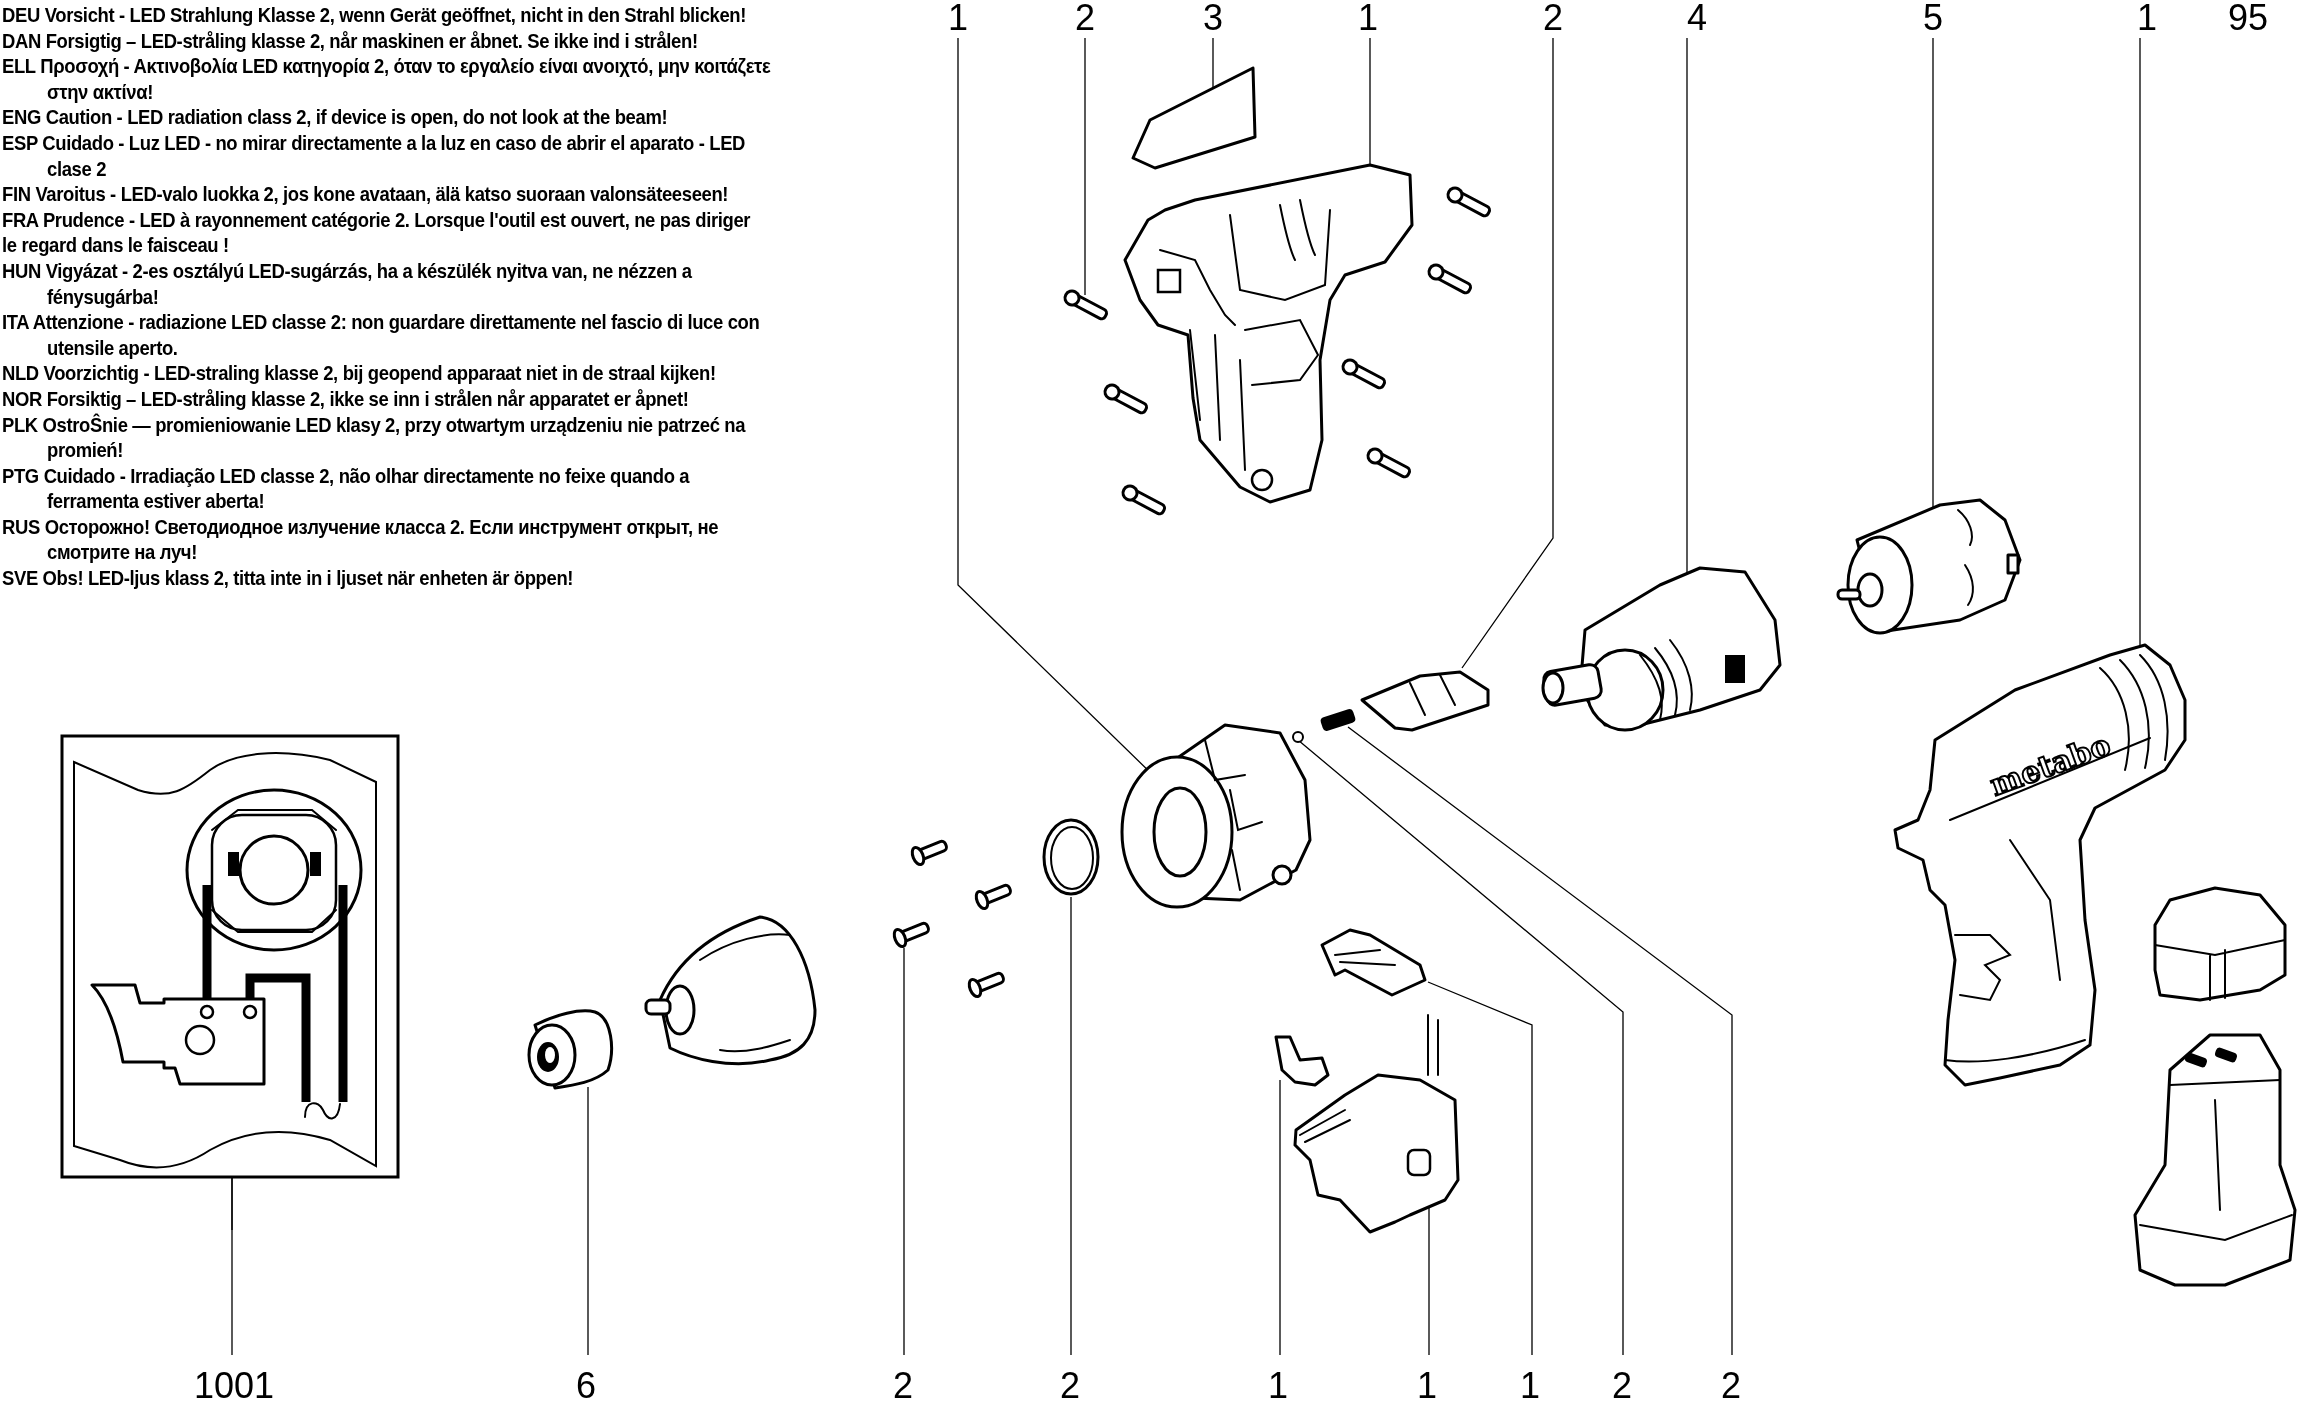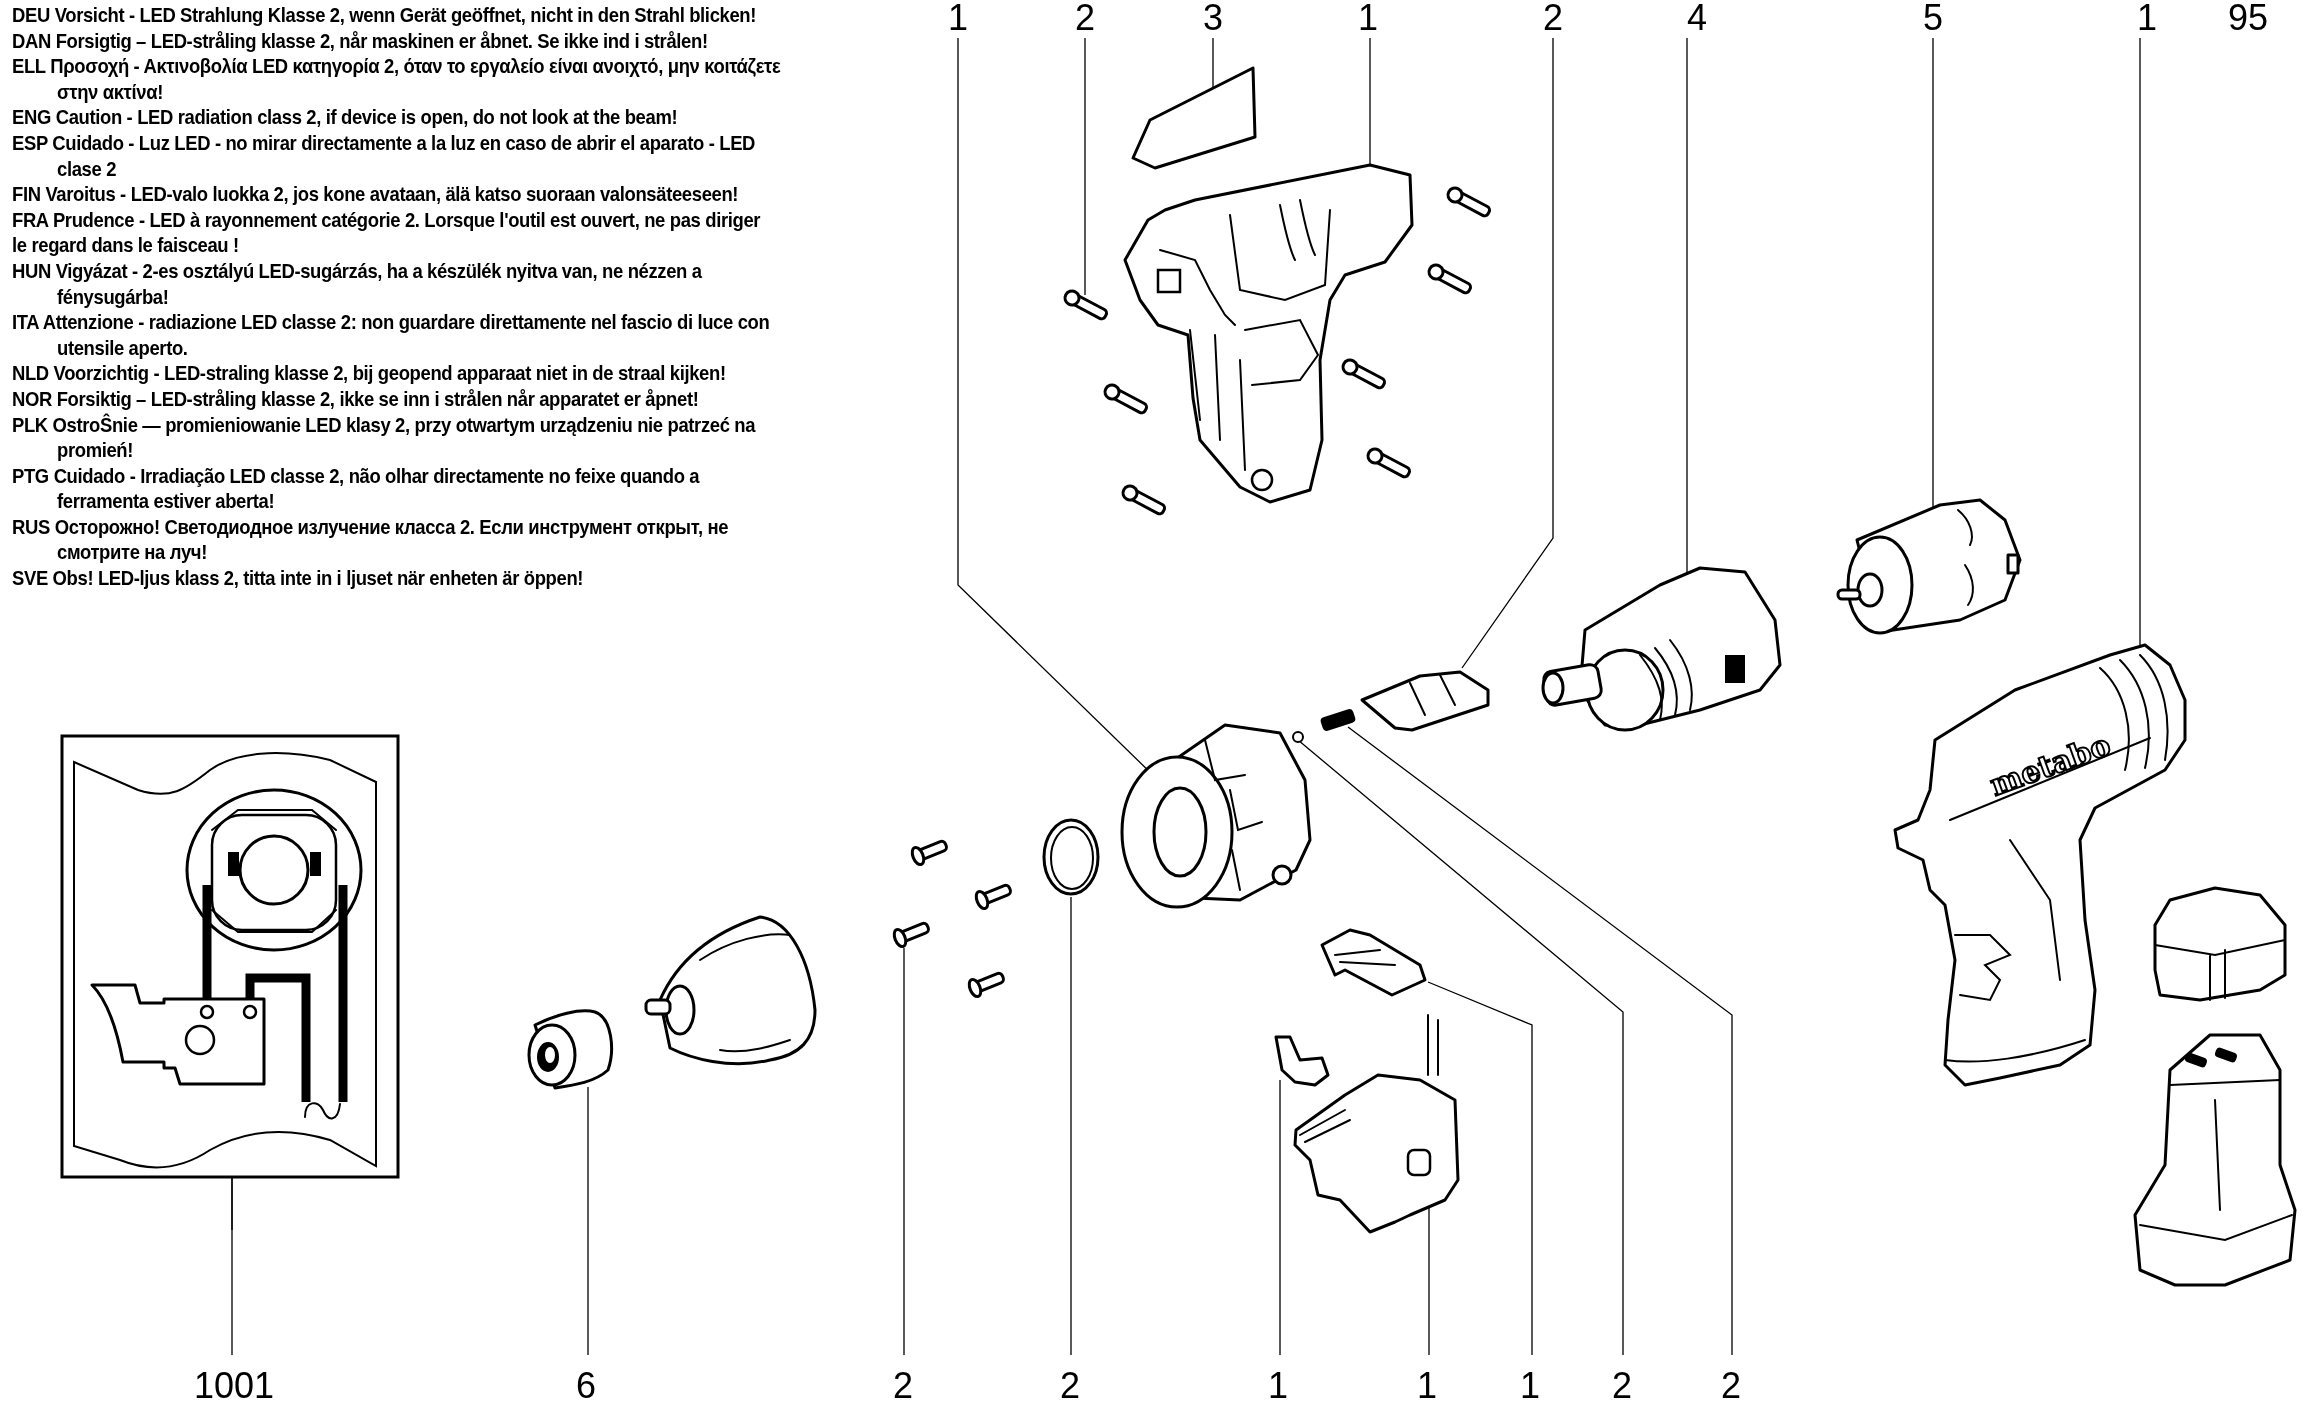--- a/index.html
+++ b/index.html
@@ -1,18 +1,18 @@
 <!DOCTYPE html>
 <html><head>
 <meta charset="utf-8">
 <style>
   html, body { margin:0; padding:0; background:#ffffff; }
   body { width:2306px; height:1401px; position:relative; overflow:hidden;
          font-family:"Liberation Sans", sans-serif; color:#000; }
-  #warnings { position:absolute; left:12px; top:2px; width:940px; }
+  #warnings { position:absolute; left:2px; top:2px; width:940px; }
   .warn { font-size:20.5px; line-height:25.6px; font-weight:bold; letter-spacing:-0.4px;
           transform:scaleX(0.9); transform-origin:left top; white-space:nowrap; }
   .warn .code { font-weight:bold; }
   .warn .cont { display:block; padding-left:50px; }
   .warn .cont.flush { padding-left:0; }
   #diagram { position:absolute; left:0; top:0; }
   .lbl { font-family:"Liberation Sans", sans-serif; font-size:36px; fill:#000; }
   .lead { stroke:#000; stroke-width:1.3; fill:none; }
   .part { stroke:#000; stroke-width:3; fill:#fff; stroke-linejoin:round; stroke-linecap:round; }
   .thin { stroke:#000; stroke-width:2; fill:none; stroke-linecap:round; }

